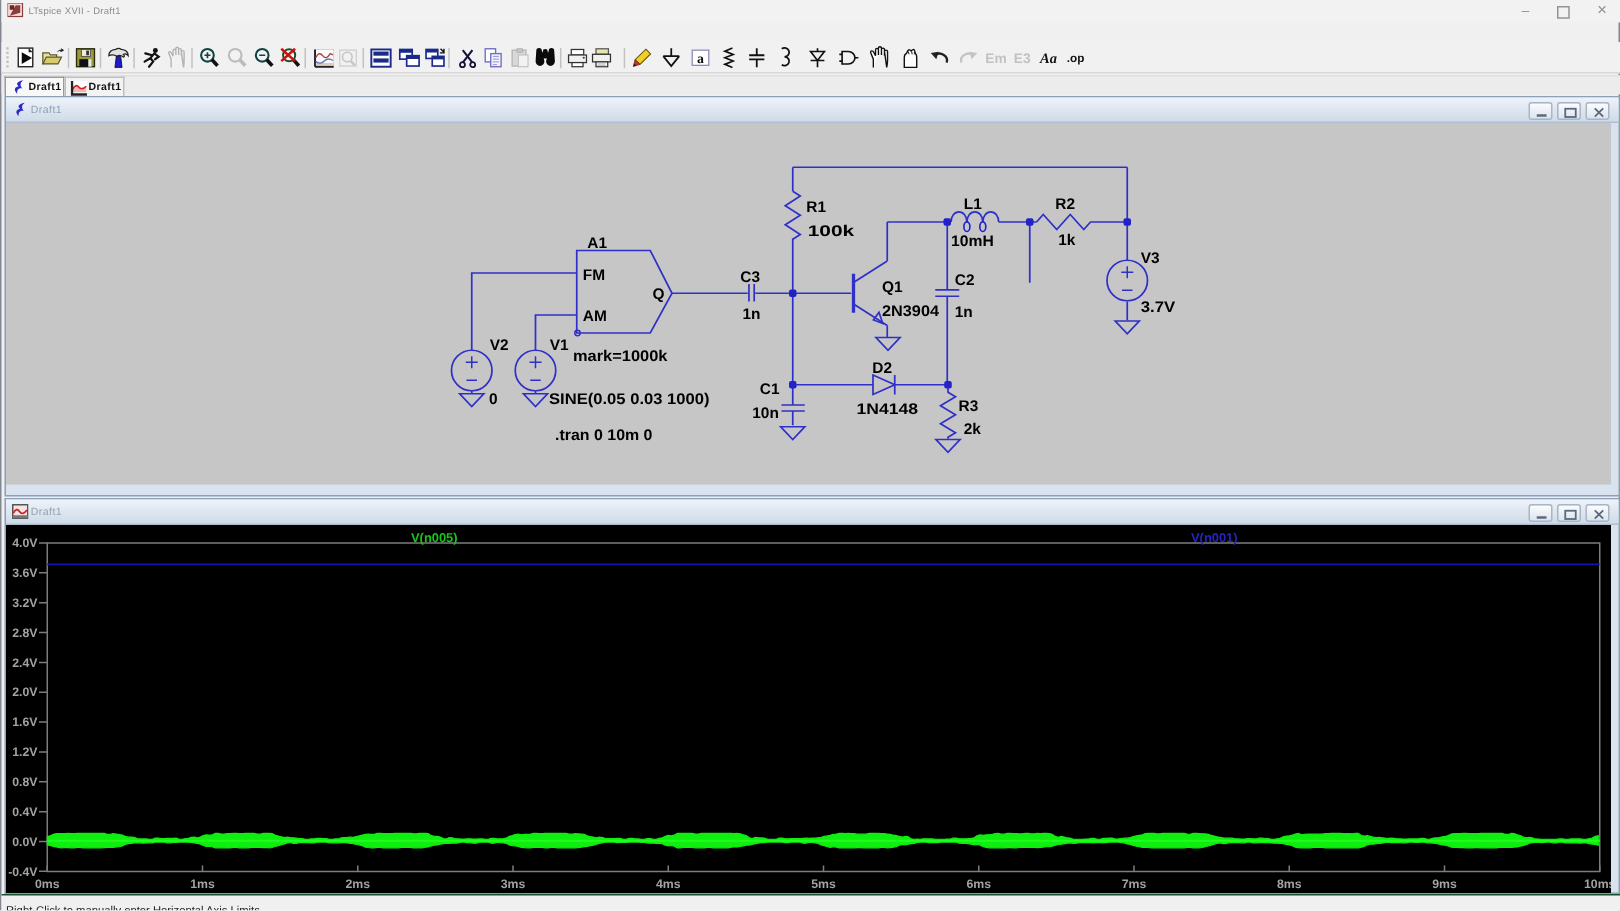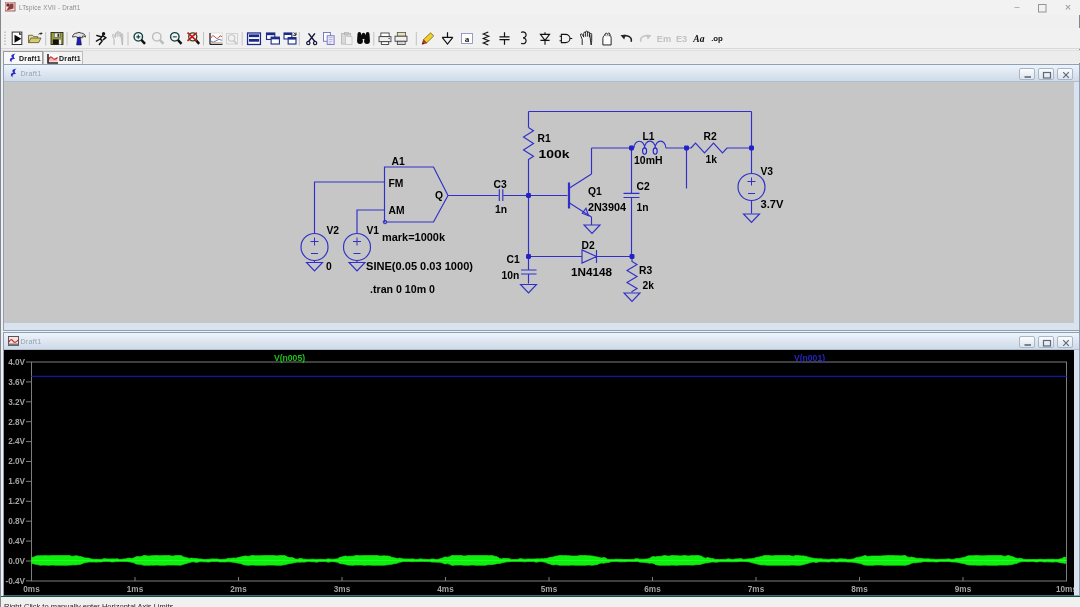--- a/index.html
+++ b/index.html
@@ -26,21 +26,21 @@
 #schemwin { left:2px; top:63.5px; width:1077px; height:267px; background:#d9e3ef; }
 #wavewin { left:2px; top:331.5px; width:1077px; height:264.5px; background:#d9e3ef; }
 .ctitle { position:absolute; left:0; top:0; width:100%; height:17px;
   background:linear-gradient(#eef3fa 0%, #dfe8f2 45%, #cfdbe8 100%);
   border-bottom:1px solid #aebdd0; }
 .ctitle .ttxt { position:absolute; left:16.5px; top:5px; font-size:7px; color:#93a1b1; letter-spacing:0.3px; }
 .cbtn { position:absolute; top:3px; width:16px; height:12px; background:linear-gradient(#fbfcfd,#dde4ee); border:1px solid #a8b6c6; border-radius:2px; }
 .cbtn svg { position:absolute; left:0; top:0; }
 #schemcanvas { position:absolute; left:0; top:17px; width:1070px; height:241px; background:#c6c6c7; }
 
-#wavecanvas { position:absolute; left:0; top:17px; width:1070px; height:246px; background:#7dd3fc; }
+#wavecanvas { position:absolute; left:0; top:17px; width:1070px; height:246px; background:#86efac; }
 
 #statusbar { position:absolute; left:0; top:596px; width:1080px; height:11px; background:#f0f0f0; border-top:1px solid #14532d; overflow:hidden; }
 #statusbar span { position:absolute; left:3px; top:4.5px; font-size:7.5px; color:#222; }
 </style>
 </head>
 <body>
 <div id="app">
   <div id="titlebar">
     <svg width="12" height="12" style="position:absolute;left:4px;top:2px">
       <rect x="0" y="0" width="10" height="9" fill="#f3dede" stroke="#8c3a3a" stroke-width="0.8"></rect>

